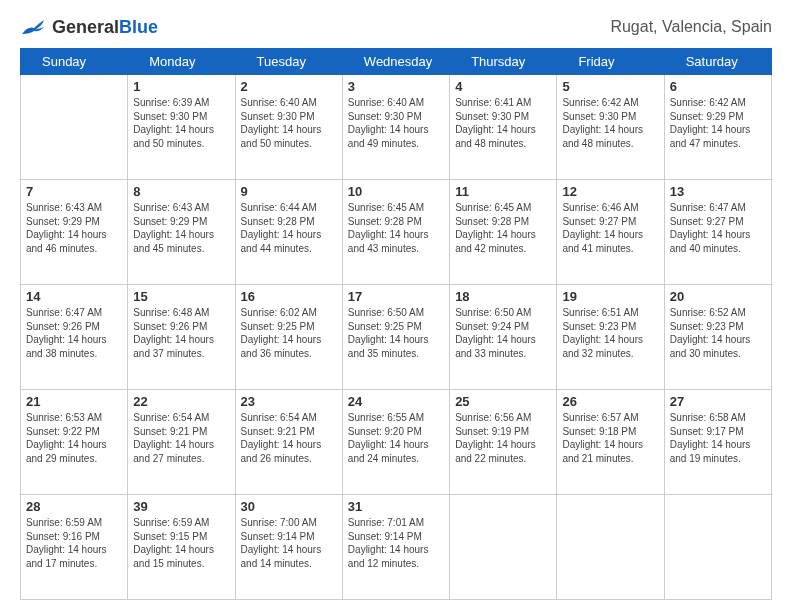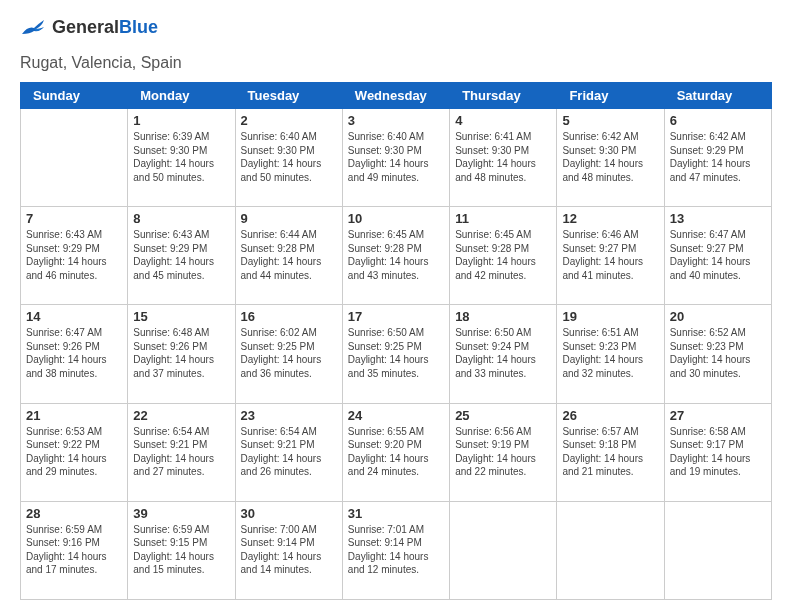--- a/index.html
+++ b/index.html
@@ -15,21 +15,20 @@
       height: 612px;
       padding: 16px 20px 12px 20px;
       display: flex;
       flex-direction: column;
     }
     .header {
       display: flex;
       justify-content: space-between;
       align-items: flex-start;
       margin-bottom: 10px;
-      flex-direction: column;
     }
     .logo {
       display: flex;
       align-items: center;
       gap: 4px;
     }
     .logo-bird {
       width: 28px;
       height: 22px;
     }
@@ -38,36 +37,36 @@
     }
     .month-title {
       font-size: 42px;
       font-weight: bold;
       color: #333;
       line-height: 1;
     }
     .location {
       font-size: 16px;
       color: #555;
-      margin-top: 16px;
+      margin-top: 2px;
     }
     .calendar {
       flex: 1;
       border: 1px solid #ccc;
       border-collapse: collapse;
       width: 100%;
       table-layout: fixed;
     }
     .calendar th {
       background-color: #1565c0;
       color: #fff;
       text-align: left;
-      padding: 5px 12px;
+      padding: 5px 21px;
       font-size: 13px;
-      font-weight: bold;
+      font-weight: normal;
       border: 1px solid #1565c0;
       margin-top: 12px;
     }
     .calendar td {
       vertical-align: top;
       border: 1px solid #ccc;
       padding: 4px 5px;
       font-size: 10.5px;
       color: #333;
       height: 88px;

